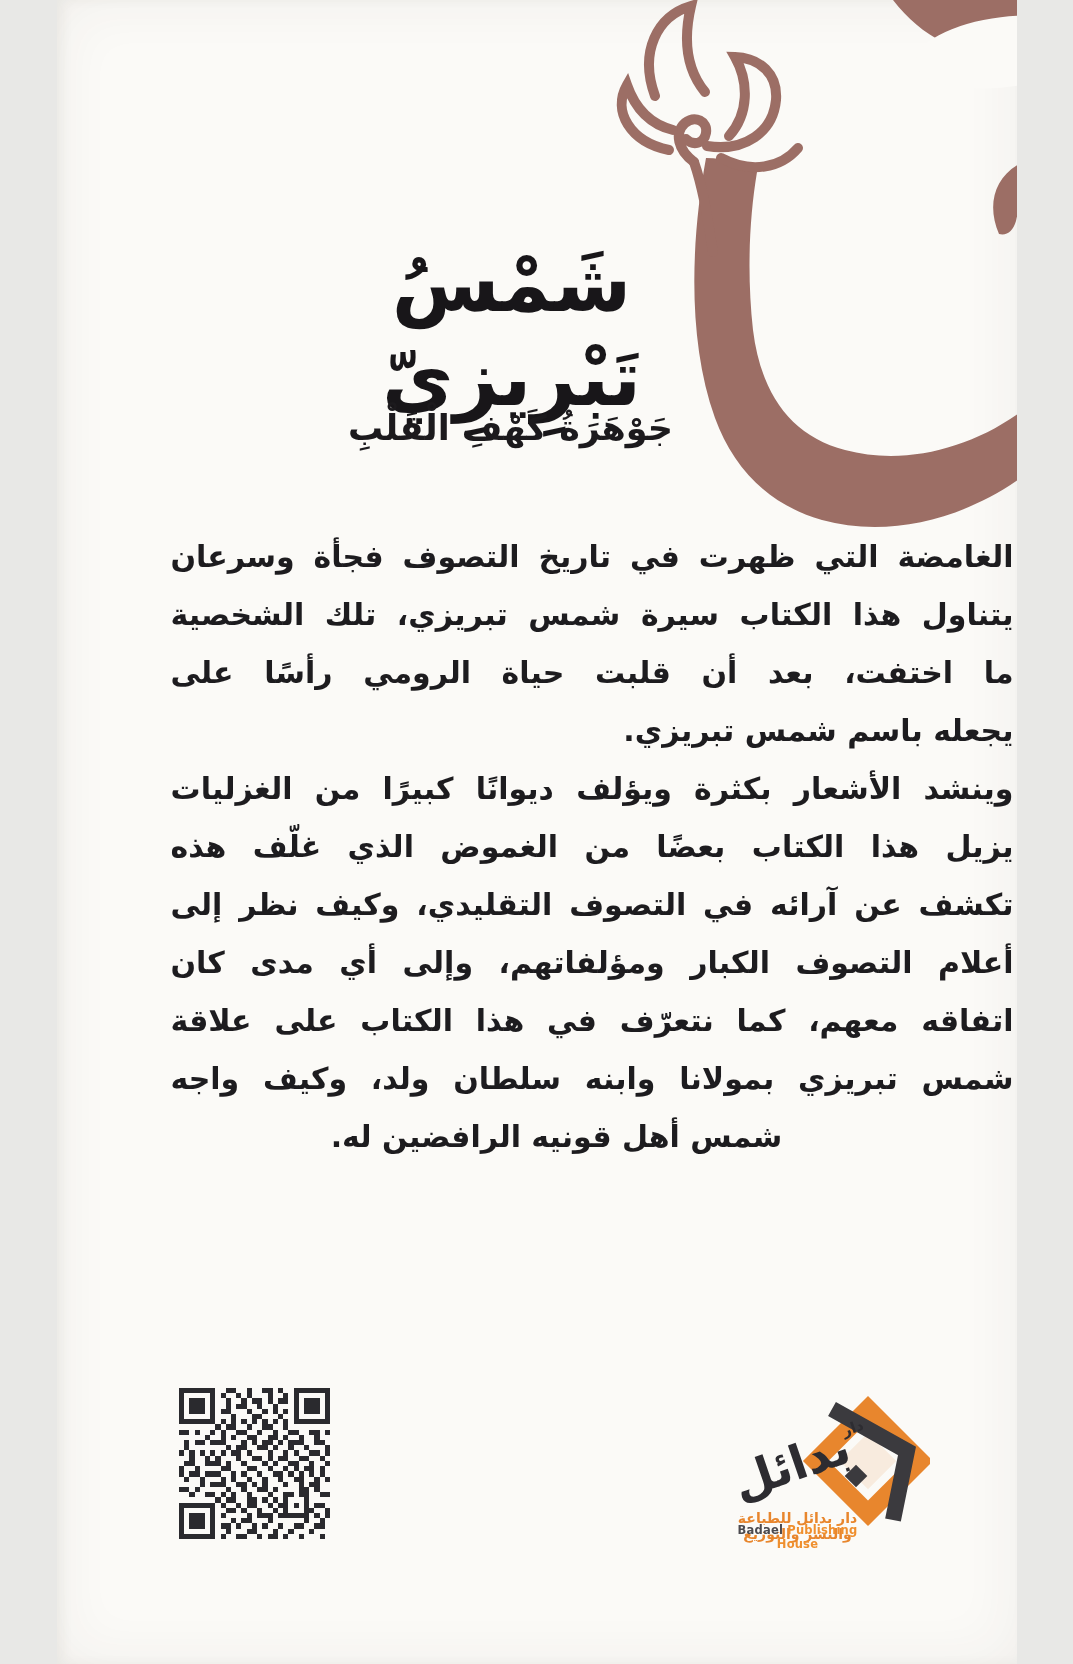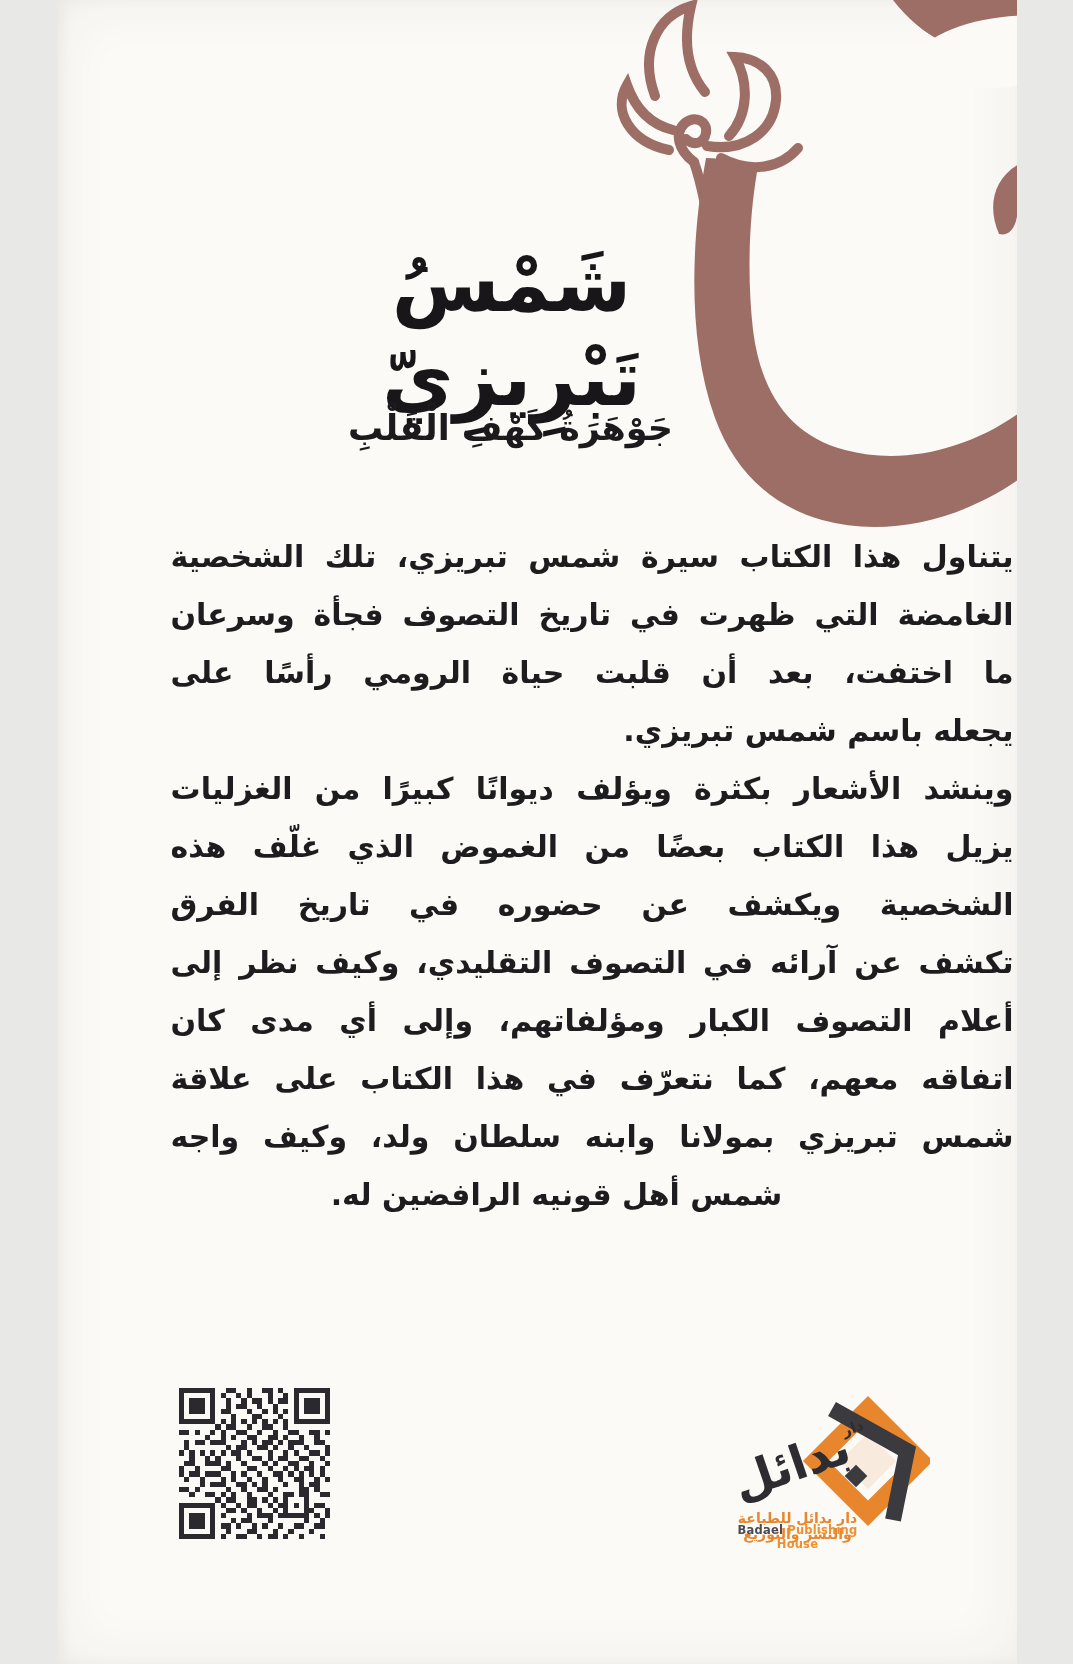--- a/index.html
+++ b/index.html
@@ -96,27 +96,26 @@
         <path d="M 650 146 C 688 152 716 132 719 100 C 721 74 703 58 678 57 C 692 82 692 114 672 136"></path>
         <path d="M 664 158 C 694 174 724 168 741 148"></path>
       </g>
     </g>
   </svg>
 
   <div class="title">شَمْسُ تَبْرِيزِيّ</div>
   <div class="subtitle">جَوْهَرَةُ كَهْفِ الْقَلْبِ</div>
 
   <div class="blurb">
+    <div class="bl">الغامضة التي ظهرت في تاريخ التصوف فجأة وسرعان</div>
     <div class="bl">يتناول هذا الكتاب سيرة شمس تبريزي، تلك الشخصية</div>
-    <div class="bl">الغامضة التي ظهرت في تاريخ التصوف فجأة وسرعان</div>
     <div class="bl">ما اختفت، بعد أن قلبت حياة الرومي رأسًا على</div>
     <div class="bl end-right">يجعله باسم شمس تبريزي.</div>
     <div class="bl">وينشد الأشعار بكثرة ويؤلف ديوانًا كبيرًا من الغزليات</div>
     <div class="bl">يزيل هذا الكتاب بعضًا من الغموض الذي غلّف هذه</div>
-    <div class="bl">الشخصية ويكشف عن حضوره في تاريخ الفرق</div>
     <div class="bl">تكشف عن آرائه في التصوف التقليدي، وكيف نظر إلى</div>
     <div class="bl">أعلام التصوف الكبار ومؤلفاتهم، وإلى أي مدى كان</div>
     <div class="bl">اتفاقه معهم، كما نتعرّف في هذا الكتاب على علاقة</div>
     <div class="bl">شمس تبريزي بمولانا وابنه سلطان ولد، وكيف واجه</div>
     <div class="bl end-center">شمس أهل قونيه الرافضين له.</div>
   </div>
 
   <svg class="qr" viewBox="0 0 29 29" shape-rendering="crispEdges" xmlns="http://www.w3.org/2000/svg">
     <rect x="0" y="0" width="29" height="29" fill="#fbfaf7"></rect>
     <path fill="#2a2a2e" fill-rule="evenodd" d="

